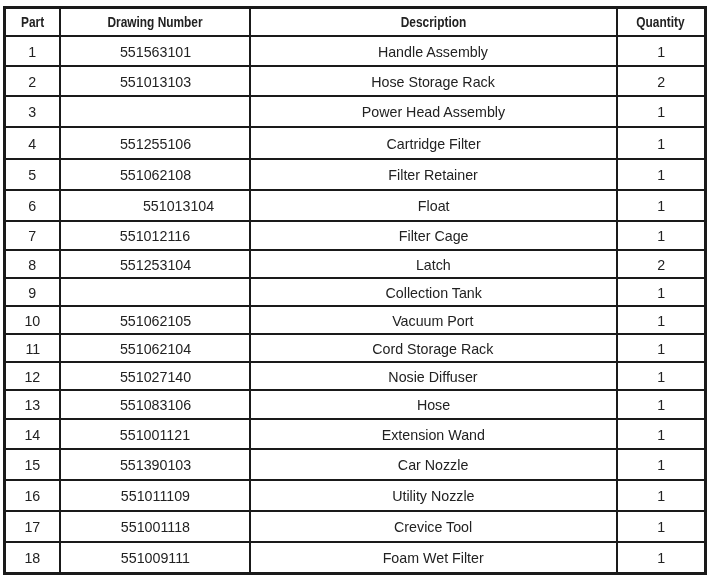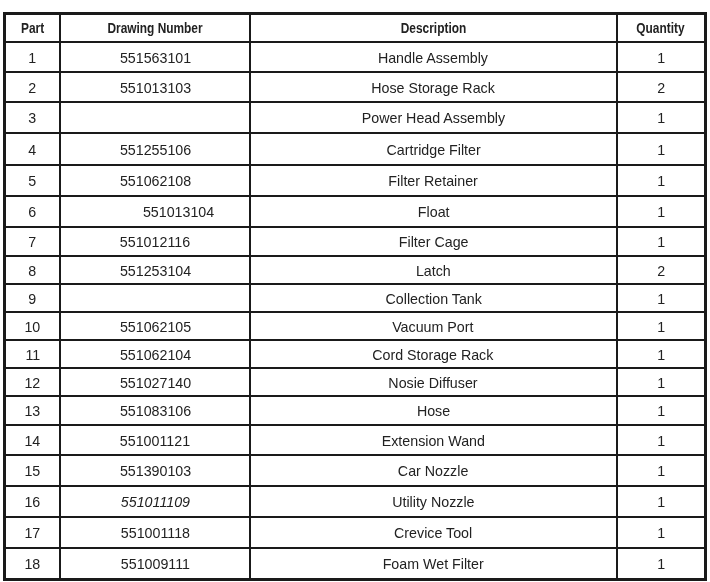--- a/index.html
+++ b/index.html
@@ -1,18 +1,18 @@
 <!DOCTYPE html>
 <html><head>
 <meta charset="utf-8">
 <style>
   html, body { margin:0; padding:0; background:#ffffff; }
   body { width:710px; height:582px; position:relative; overflow:hidden; }
   table {
-    position:absolute; left:3px; top:12px;
+    position:absolute; left:3px; top:6px;
     width:704px;
     border-collapse:collapse;
     font-family:"Liberation Sans", sans-serif;
     color:#222;
     border:3px solid #1a1a1a;
   }
   th, td {
     border:2px solid #1a1a1a;
     text-align:center;
     padding:0;
@@ -131,21 +131,21 @@
         <td style="height: 28px;"><span>1</span></td>
       </tr>
       <tr>
         <td style="height: 29px;"><span>15</span></td>
         <td style="height: 29px;"><span>551390103</span></td>
         <td style="height: 29px;"><span>Car Nozzle</span></td>
         <td style="height: 29px;"><span>1</span></td>
       </tr>
       <tr>
         <td style="height: 29px;"><span>16</span></td>
-        <td style="height: 29px; font-style: italic;"><span>551011109</span></td>
+        <td style="height: 29px;"><span>551011109</span></td>
         <td style="height: 29px;"><span>Utility Nozzle</span></td>
         <td style="height: 29px;"><span>1</span></td>
       </tr>
       <tr>
         <td style="height: 29px;"><span>17</span></td>
         <td style="height: 29px;"><span>551001118</span></td>
         <td style="height: 29px;"><span>Crevice Tool</span></td>
         <td style="height: 29px;"><span>1</span></td>
       </tr>
       <tr>

